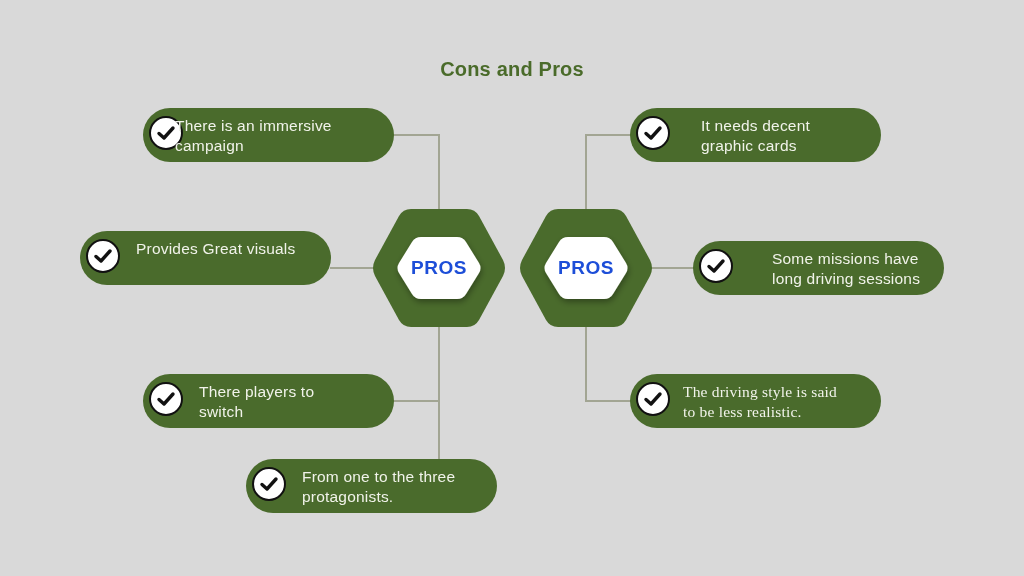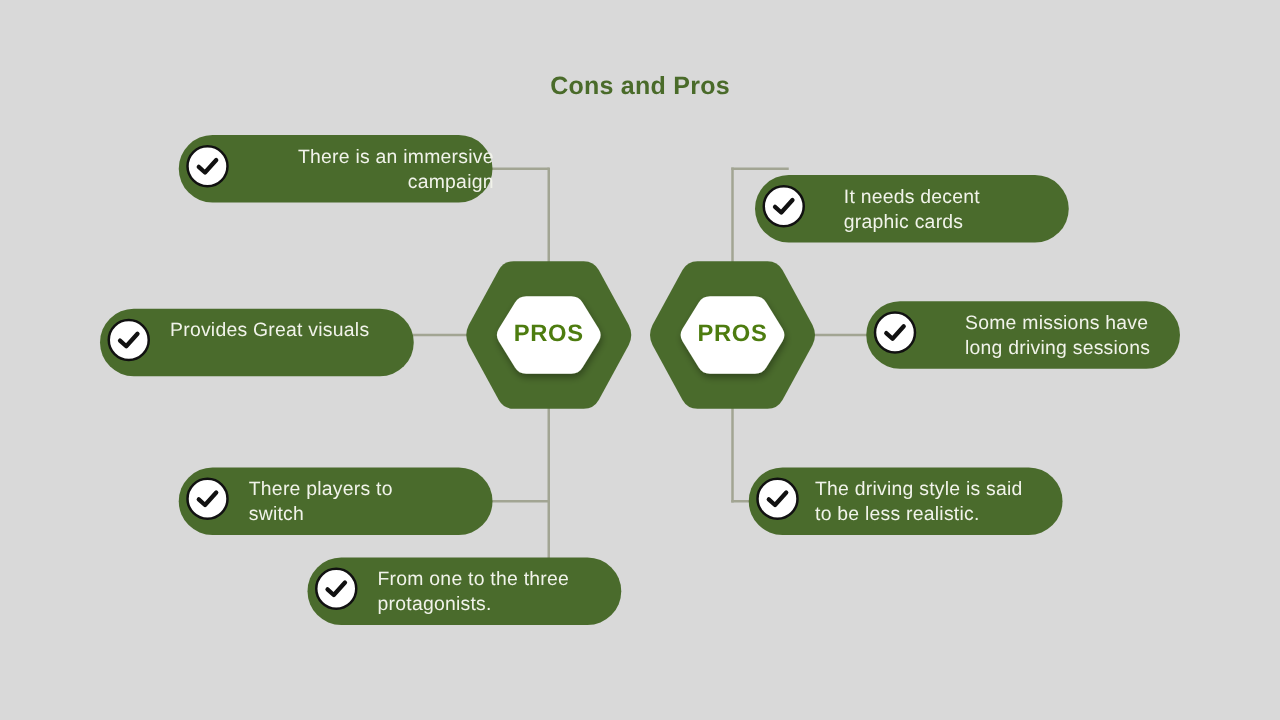--- a/index.html
+++ b/index.html
@@ -32,21 +32,21 @@
       position: absolute; top: 8px; font-size: 15.5px; line-height: 20px;
       white-space: pre-line; letter-spacing: 0.2px;
     }
     .hex {
       position: absolute; width: 136px; height: 122px;
     }
     .hex svg { position: absolute; left: 0; top: 0; }
     .hex .label {
       position: absolute; left: 0; top: 0; width: 136px; height: 122px;
       display: flex; align-items: center; justify-content: center;
-      font-weight: bold; font-size: 19px; color: #4d7c0f; letter-spacing: 0.5px;
+      font-weight: bold; font-size: 19px; color: #1d4ed8; letter-spacing: 0.5px;
     }
   </style>
 </head>
 <body>
 
 <div class="title">Cons and Pros</div>
 
 <div class="line" style="left:393px; top:134px; width:46px; height:1.5px;"></div>
 <div class="line" style="left:438px; top:134px; width:1.5px; height:76px;"></div>
 <div class="line" style="left:330px; top:267px; width:44px; height:1.5px;"></div>
@@ -84,74 +84,74 @@
   </svg>
   <div class="label">PROS</div>
 </div>
 
 <div class="pill" style="left:143px; top:108px; width:251px;">
   <div class="check">
     <svg viewBox="0 0 20 20">
         <path d="M3 10.5 L8 15 L17 5" stroke="#111" stroke-width="3.4" fill="none" stroke-linecap="round" stroke-linejoin="round"></path>
       </svg>
   </div>
-  <div class="text" style="left:52px; width:200px; text-align:right;">There is an immersive
+  <div class="text" style="left:32px; width:200px; text-align:left;">There is an immersive
 campaign</div>
 </div>
 
-<div class="pill" style="left:80px; top:247px; width:251px;">
+<div class="pill" style="left:80px; top:231px; width:251px;">
   <div class="check">
     <svg viewBox="0 0 20 20">
         <path d="M3 10.5 L8 15 L17 5" stroke="#111" stroke-width="3.4" fill="none" stroke-linecap="round" stroke-linejoin="round"></path>
       </svg>
   </div>
   <div class="text" style="left:56px; top:8px;">Provides Great visuals</div>
 </div>
 
 <div class="pill" style="left:143px; top:374px; width:251px;">
   <div class="check">
     <svg viewBox="0 0 20 20">
         <path d="M3 10.5 L8 15 L17 5" stroke="#111" stroke-width="3.4" fill="none" stroke-linecap="round" stroke-linejoin="round"></path>
       </svg>
   </div>
   <div class="text" style="left:56px;">There players to
 switch</div>
 </div>
 
-<div class="pill" style="left:246px; top:446px; width:251px;">
+<div class="pill" style="left:246px; top:459px; width:251px;">
   <div class="check">
     <svg viewBox="0 0 20 20">
         <path d="M3 10.5 L8 15 L17 5" stroke="#111" stroke-width="3.4" fill="none" stroke-linecap="round" stroke-linejoin="round"></path>
       </svg>
   </div>
   <div class="text" style="left:56px;">From one to the three
 protagonists.</div>
 </div>
 
-<div class="pill" style="left:604px; top:108px; width:251px;margin-top:32px;">
+<div class="pill" style="left:630px; top:108px; width:251px;">
   <div class="check">
     <svg viewBox="0 0 20 20">
         <path d="M3 10.5 L8 15 L17 5" stroke="#111" stroke-width="3.4" fill="none" stroke-linecap="round" stroke-linejoin="round"></path>
       </svg>
   </div>
   <div class="text" style="left:71px;">It needs decent
 graphic cards</div>
 </div>
 
 <div class="pill" style="left:693px; top:241px; width:251px;">
   <div class="check">
     <svg viewBox="0 0 20 20">
         <path d="M3 10.5 L8 15 L17 5" stroke="#111" stroke-width="3.4" fill="none" stroke-linecap="round" stroke-linejoin="round"></path>
       </svg>
   </div>
   <div class="text" style="left:55px;margin-left:24px;">Some missions have
 long driving sessions</div>
 </div>
 
-<div class="pill" style="left:599px; top:374px; width:251px;">
+<div class="pill" style="left:630px; top:374px; width:251px;font-family:Liberation Serif, serif;">
   <div class="check">
     <svg viewBox="0 0 20 20">
         <path d="M3 10.5 L8 15 L17 5" stroke="#111" stroke-width="3.4" fill="none" stroke-linecap="round" stroke-linejoin="round"></path>
       </svg>
   </div>
   <div class="text" style="left:53px;">The driving style is said
 to be less realistic.</div>
 </div>
 
 </body></html>

